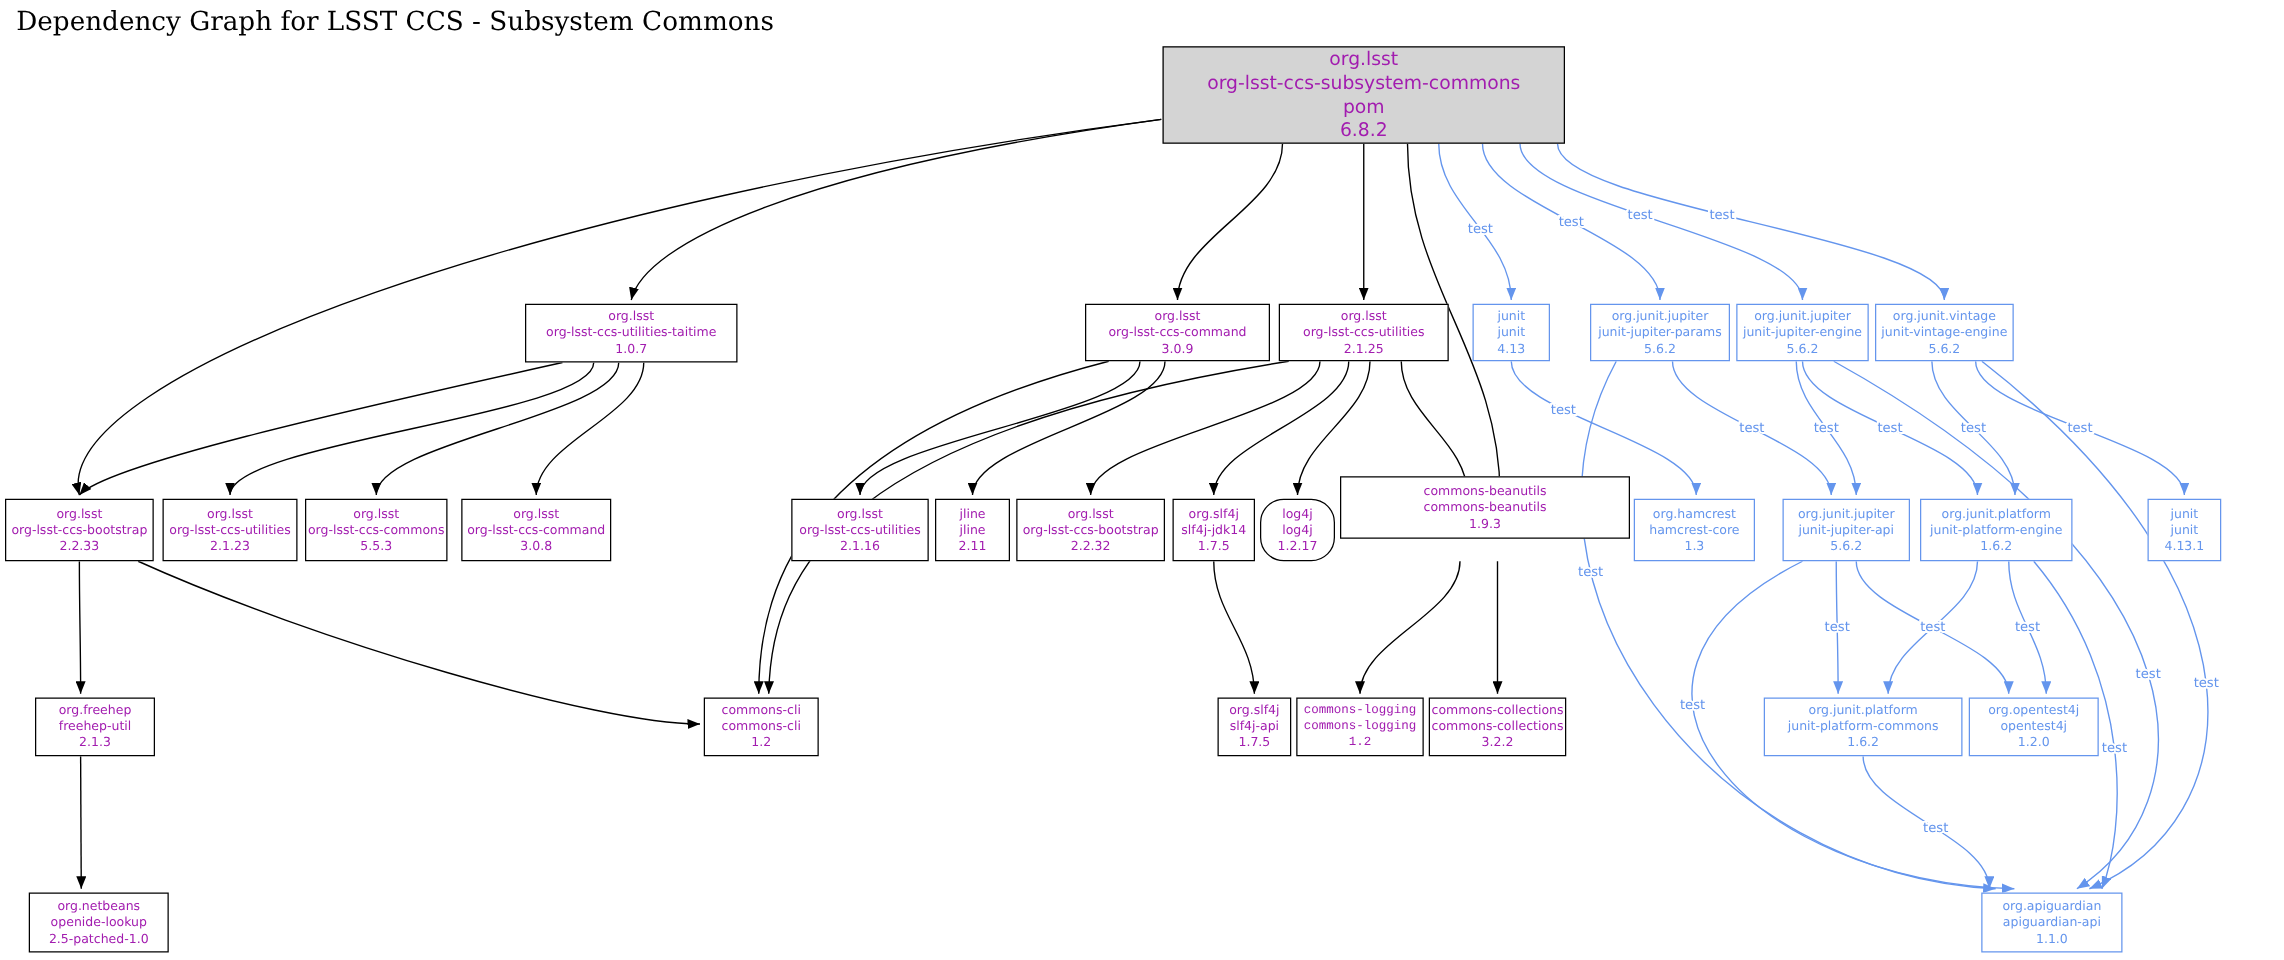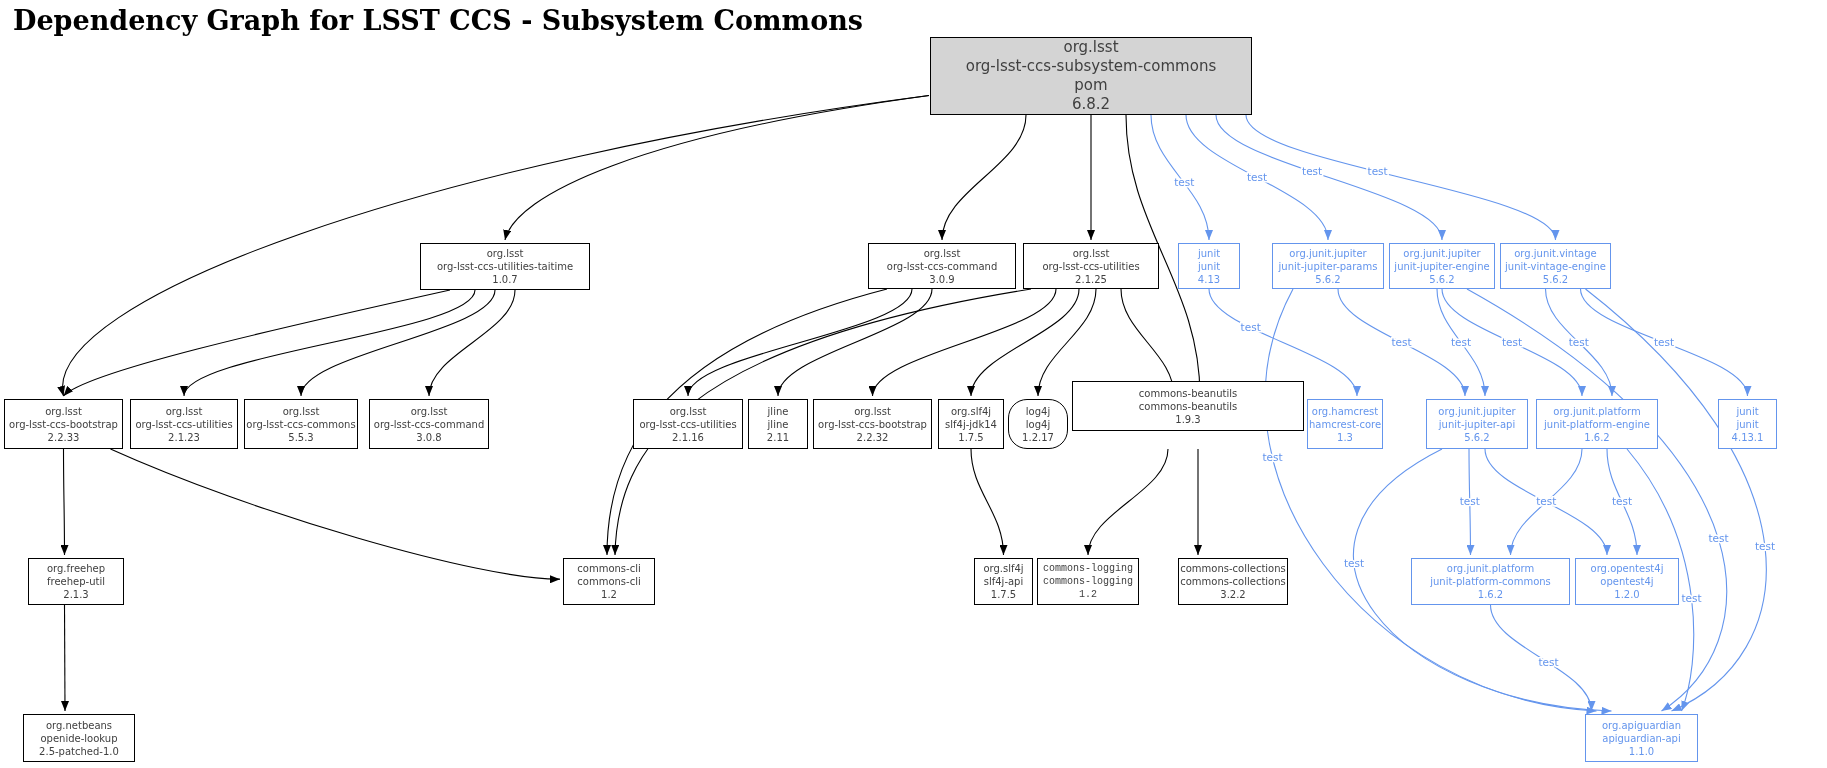--- a/index.html
+++ b/index.html
@@ -2,29 +2,28 @@
 <html><head>
 <meta charset="utf-8">
 <style>
   html,body{margin:0;padding:0}
   body{
     width:1827px;height:768px;position:relative;overflow:hidden;
     background:#ffffff;font-family:"DejaVu Sans",sans-serif;
   }
   .graph-title{
     position:absolute;left:13px;top:5px;
-    font-family:"DejaVu Serif",serif;font-size:27px;color:#000;
+    font-family:"DejaVu Serif",serif;font-size:21px;color:#000;
     white-space:nowrap;
-    font-weight:bold;
   }
   #edge-layer{position:absolute;left:0;top:0;z-index:0}
   #node-layer{position:absolute;left:0;top:0;width:100%;height:100%;z-index:1;pointer-events:none}
   .node{
     position:absolute;box-sizing:border-box;
-    border:1px solid #000;background:#fff;color:#404040;
+    border:1px solid #000;background:#fff;color:#a21caf;
     display:flex;flex-direction:column;align-items:center;justify-content:center;
     text-align:center;font-size:10px;line-height:1.3;white-space:nowrap;
   }
   .node.root{background:#d4d4d4;font-size:15px;line-height:1.28}
   .node.test{border-color:#6495ed;color:#6495ed}
   .edge-label{
     font-family:"DejaVu Sans",sans-serif;font-size:10.5px;fill:#6495ed;
     text-anchor:middle;stroke:#ffffff;stroke-width:3px;paint-order:stroke;
   }
 </style>
@@ -196,21 +195,21 @@
     <div class="node black" style="left: 1008px; top: 399px; width: 60px; height: 50px; border-radius: 19px;">
       <span>log4j</span>
       <span>log4j</span>
       <span>1.2.17</span>
     </div>
     <div class="node black" style="left: 1072px; top: 381px; width: 232px; height: 50px;">
       <span>commons-beanutils</span>
       <span>commons-beanutils</span>
       <span>1.9.3</span>
     </div>
-    <div class="node test" style="left: 1307px; top: 399px; width: 76px; height: 50px;">
+    <div class="node test" style="left: 1307px; top: 399px; width: 97px; height: 50px;">
       <span>org.hamcrest</span>
       <span>hamcrest-core</span>
       <span>1.3</span>
     </div>
     <div class="node test" style="left: 1426px; top: 399px; width: 102px; height: 50px;">
       <span>org.junit.jupiter</span>
       <span>junit-jupiter-api</span>
       <span>5.6.2</span>
     </div>
     <div class="node test" style="left: 1536px; top: 399px; width: 122px; height: 50px;">
@@ -236,21 +235,21 @@
     <div class="node black" style="left: 974px; top: 558px; width: 59px; height: 47px;">
       <span>org.slf4j</span>
       <span>slf4j-api</span>
       <span>1.7.5</span>
     </div>
     <div class="node black" style="left: 1037px; top: 558px; width: 102px; height: 47px; font-family: Liberation Mono, monospace;">
       <span>commons-logging</span>
       <span>commons-logging</span>
       <span>1.2</span>
     </div>
-    <div class="node black" style="left: 1143px; top: 558px; width: 110px; height: 47px; margin-left: 35px;">
+    <div class="node black" style="left: 1143px; top: 558px; width: 110px; height: 47px;">
       <span>commons-collections</span>
       <span>commons-collections</span>
       <span>3.2.2</span>
     </div>
     <div class="node test" style="left: 1411px; top: 558px; width: 159px; height: 47px;">
       <span>org.junit.platform</span>
       <span>junit-platform-commons</span>
       <span>1.6.2</span>
     </div>
     <div class="node test" style="left: 1575px; top: 558px; width: 104px; height: 47px;">

